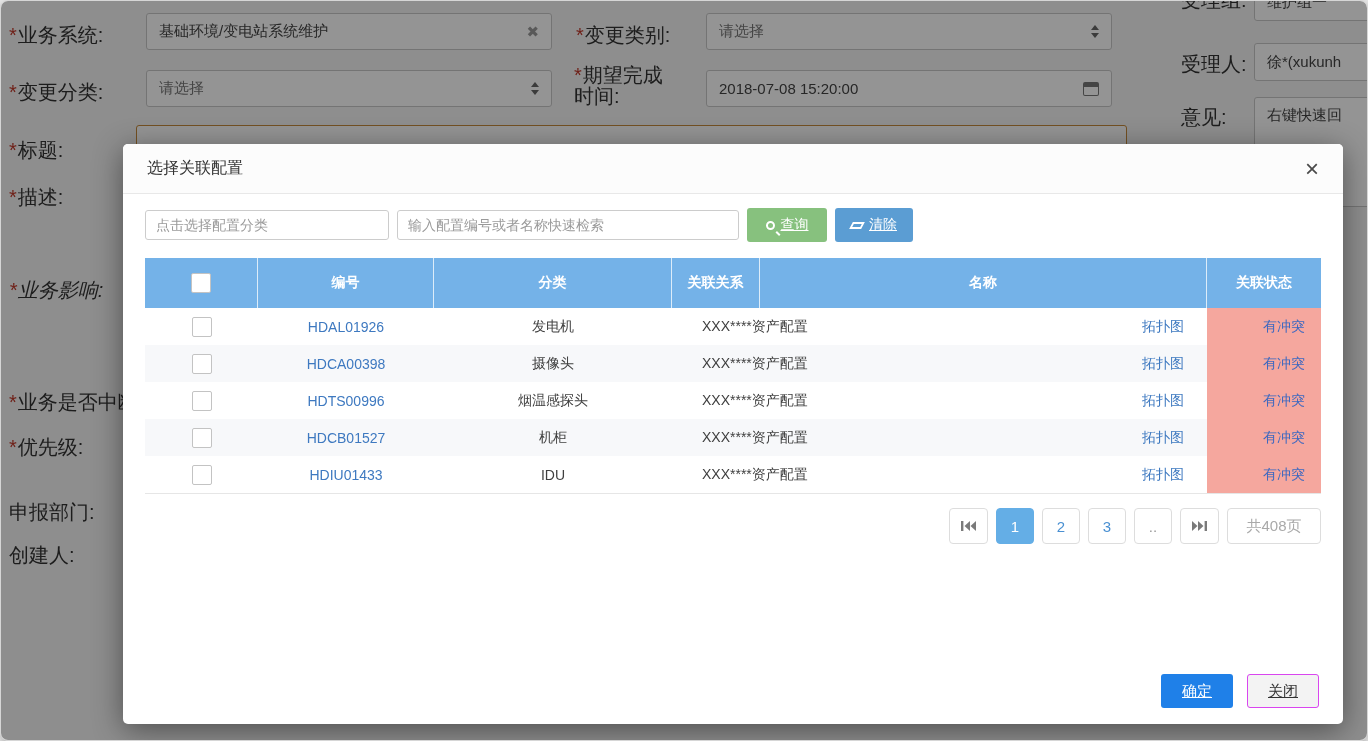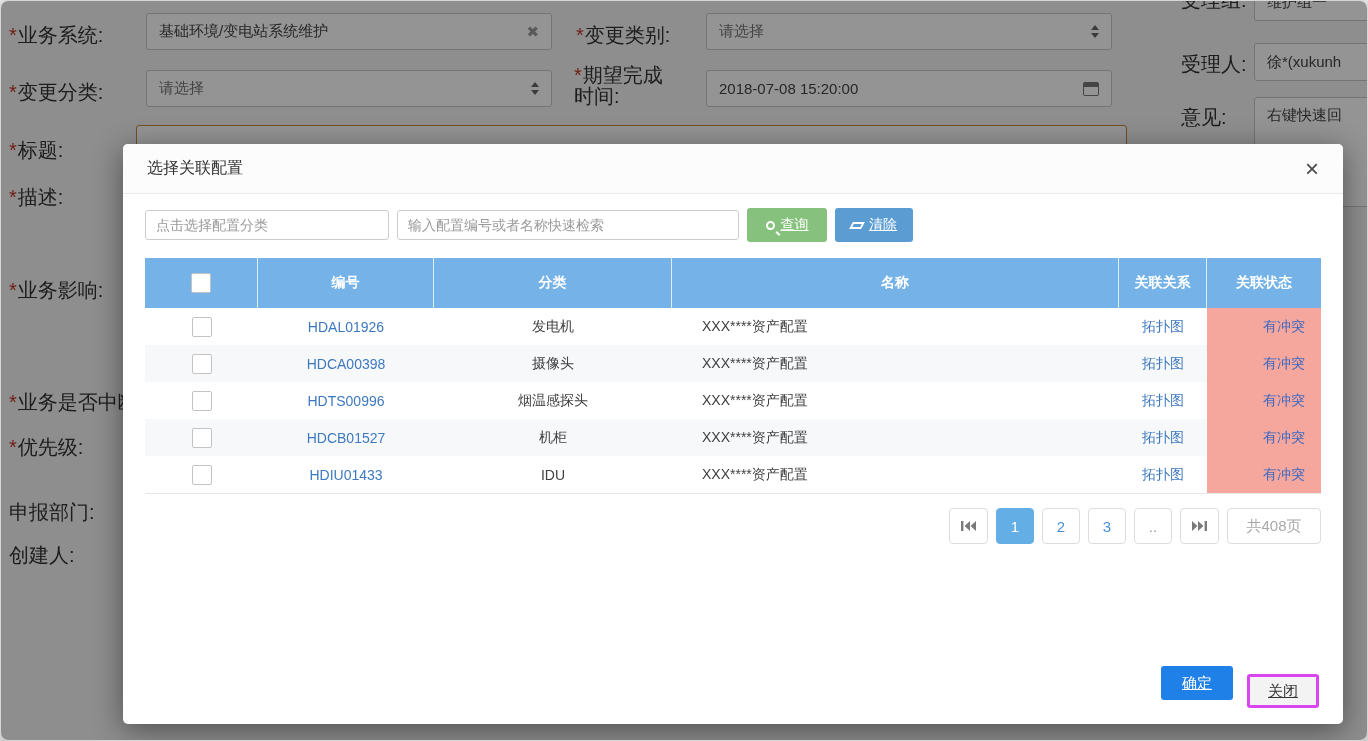--- a/index.html
+++ b/index.html
@@ -68,21 +68,21 @@
   .pager{display:flex;justify-content:flex-end;align-items:center;gap:8px;margin-top:14px;}
   .pbtn{min-width:38px;height:36px;border:1px solid #ddd;border-radius:4px;background:#fff;
         display:flex;align-items:center;justify-content:center;font-size:15px;color:#4a90d2;cursor:pointer;padding:0 10px;}
   .pbtn.active{background:#64aee6;border-color:#64aee6;color:#fff;cursor:default;}
   .pbtn.dots{color:#999;}
   .pbtn.total{color:#a9a9a9;min-width:94px;cursor:default;}
   .pbtn svg{display:block;}
   
   .modal-foot{position:absolute;right:24px;bottom:16px;display:flex;gap:14px;}
   .btn-confirm{background:#1f80e8;width:72px;height:34px;font-size:15px;}
-  .btn-close2{background:#f3f3f3;border:3px solid #d946ef;color:#333;width:72px;height:34px;font-size:15px;margin-top:8px;}
+  .btn-close2{background:#f3f3f3;border:1px solid #d946ef;color:#333;width:72px;height:34px;font-size:15px;}
 </style>
 </head>
 <body>
 
 <div class="screen">
 
   <div class="page">
 
     <div class="lbl" style="left:8px;top:21px;"><span class="star">*</span><span>业务系统:</span></div>
     <div class="field-box" style="left:145px;top:12px;width:406px;height:37px;">
@@ -111,21 +111,21 @@
     <div class="lbl wrapped" style="left:573px;top:64px;"><span class="star">*</span><span>期望完成时间:</span></div>
     <div class="field-box" style="left:705px;top:69px;width:406px;height:37px;">
       <span class="val">2018-07-08 15:20:00</span>
       <span class="cal"></span>
     </div>
 
     <div class="lbl" style="left:8px;top:136px;"><span class="star">*</span><span>标题:</span></div>
     <div class="title-input" style="left:135px;top:124px;width:991px;height:70px;"></div>
 
     <div class="lbl" style="left:8px;top:183px;"><span class="star">*</span><span>描述:</span></div>
-    <div class="lbl" style="left:8px;top:276px;"><span class="star">*</span><span>业务影响:</span></div>
+    <div class="lbl" style="left:8px;top:276px;font-style:italic;"><span class="star">*</span><span>业务影响:</span></div>
     <div class="lbl" style="left:8px;top:388px;"><span class="star">*</span><span>业务是否中断:</span></div>
     <div class="lbl" style="left:8px;top:433px;"><span class="star">*</span><span>优先级:</span></div>
     <div class="lbl" style="left:8px;top:498px;"><span>申报部门:</span></div>
     <div class="lbl" style="left:8px;top:541px;"><span>创建人:</span></div>
 
     <div class="lbl" style="left:1180px;top:-14px;"><span>受理组:</span></div>
     <div class="field-box" style="left:1253px;top:-18px;width:150px;height:38px;">
       <span class="val">维护组一</span>
     </div>
     <div class="lbl" style="left:1180px;top:50px;"><span>受理人:</span></div>
@@ -160,22 +160,22 @@
         </button>
       </div>
 
       <div class="tbl">
         <div class="trow thead">
           <div class="cell col-cb">
               <span class="cb"></span>
             </div>
           <div class="cell col-id">编号</div>
           <div class="cell col-cat">分类</div>
+          <div class="cell col-rel">关联关系</div>
           <div class="cell col-name">名称</div>
-          <div class="cell col-rel">关联关系</div>
           <div class="cell col-status">关联状态</div>
         </div>
 
         <div class="trow brow">
           <div class="cell col-cb">
               <span class="cb"></span>
             </div>
           <div class="cell col-id link">HDAL01926</div>
           <div class="cell col-cat">发电机</div>
           <div class="cell col-name">XXX****资产配置</div>

